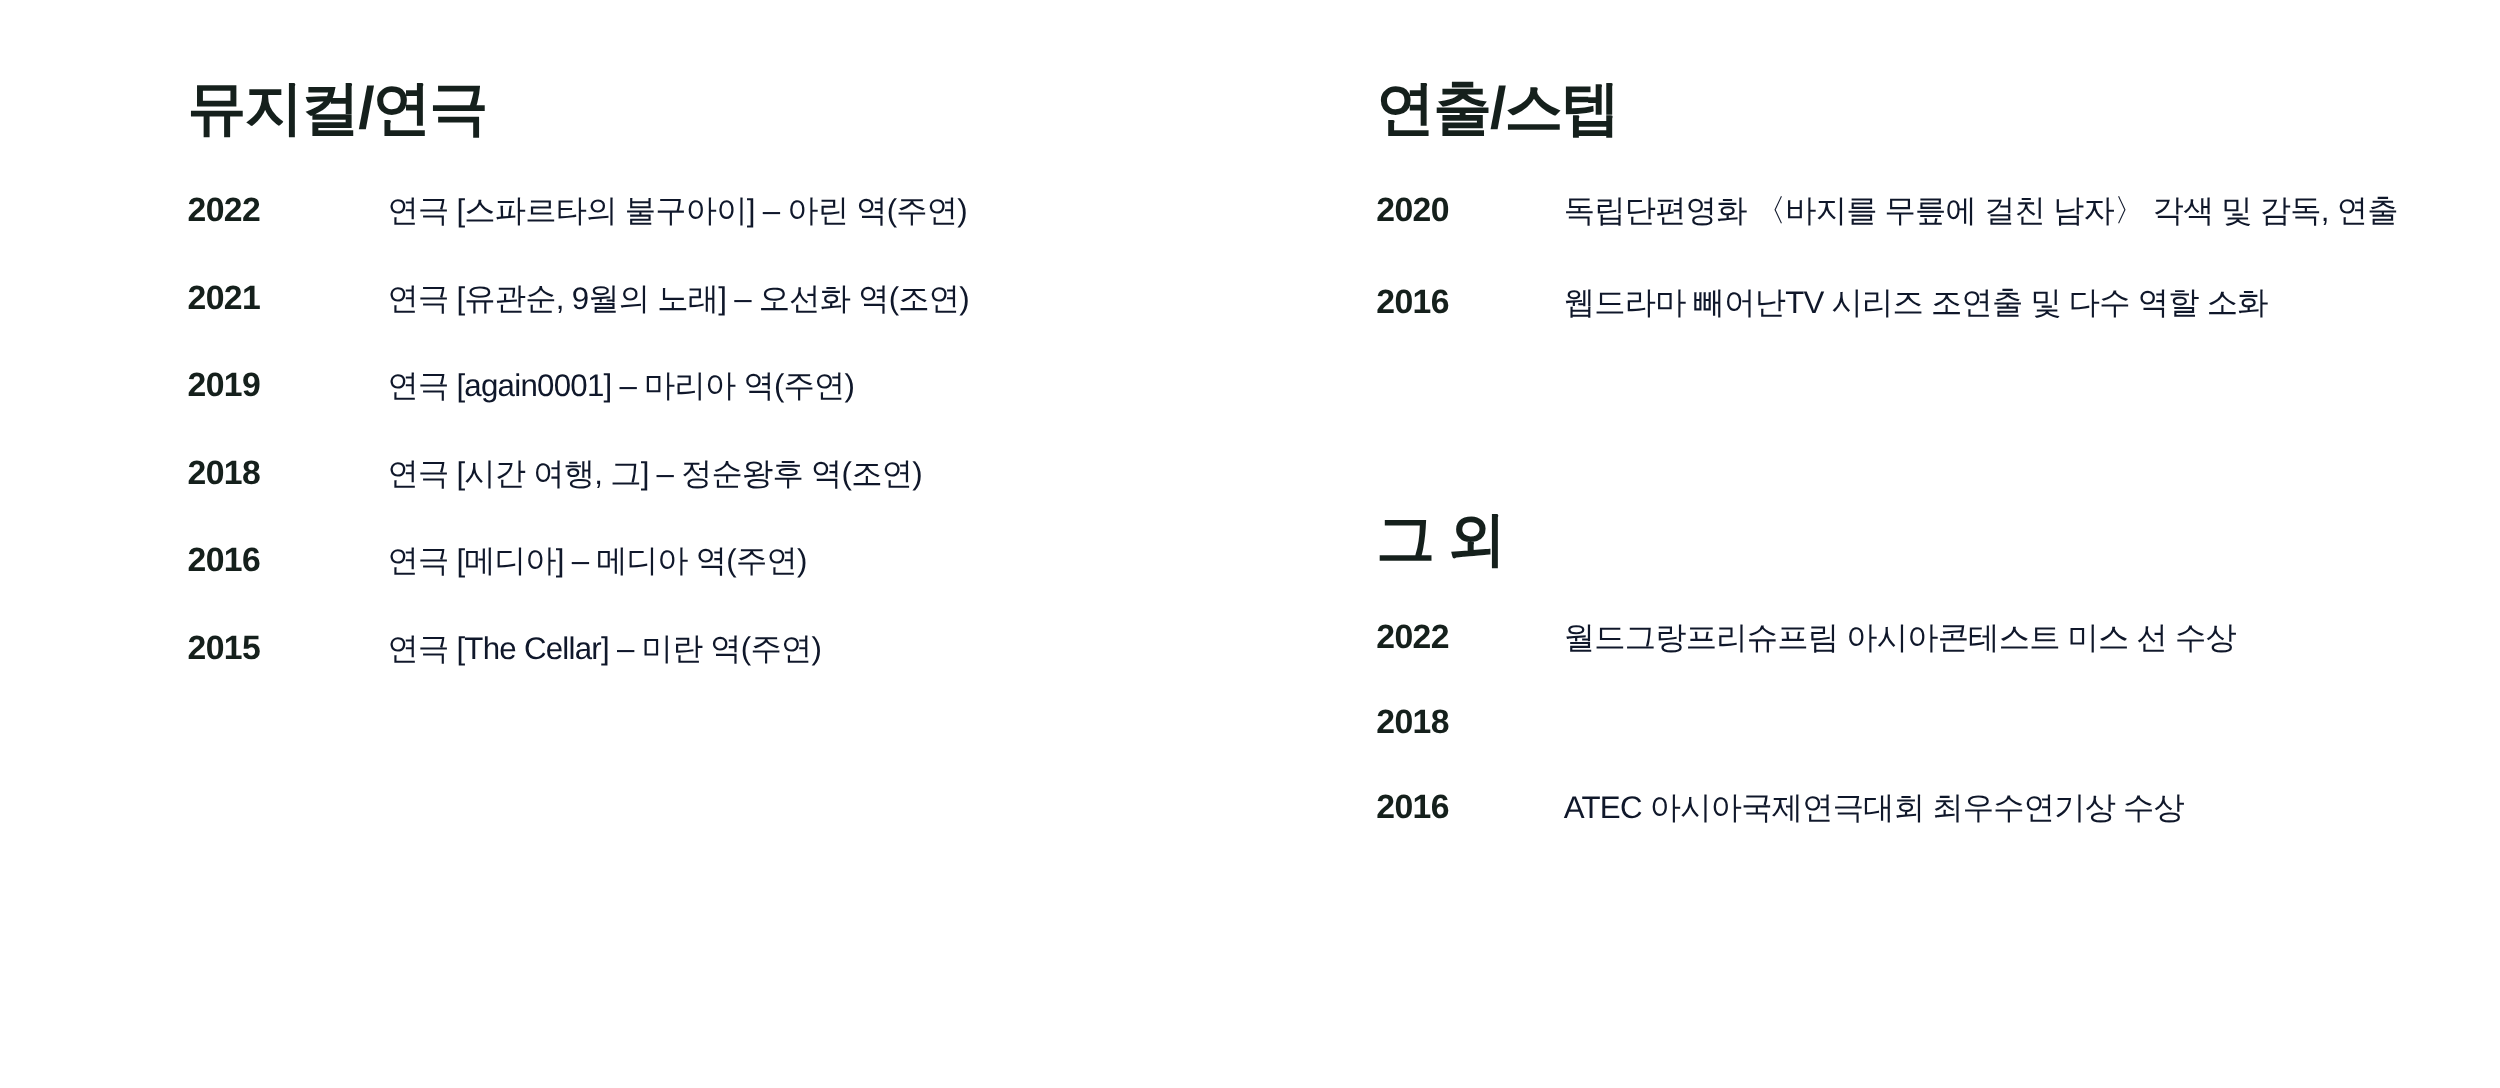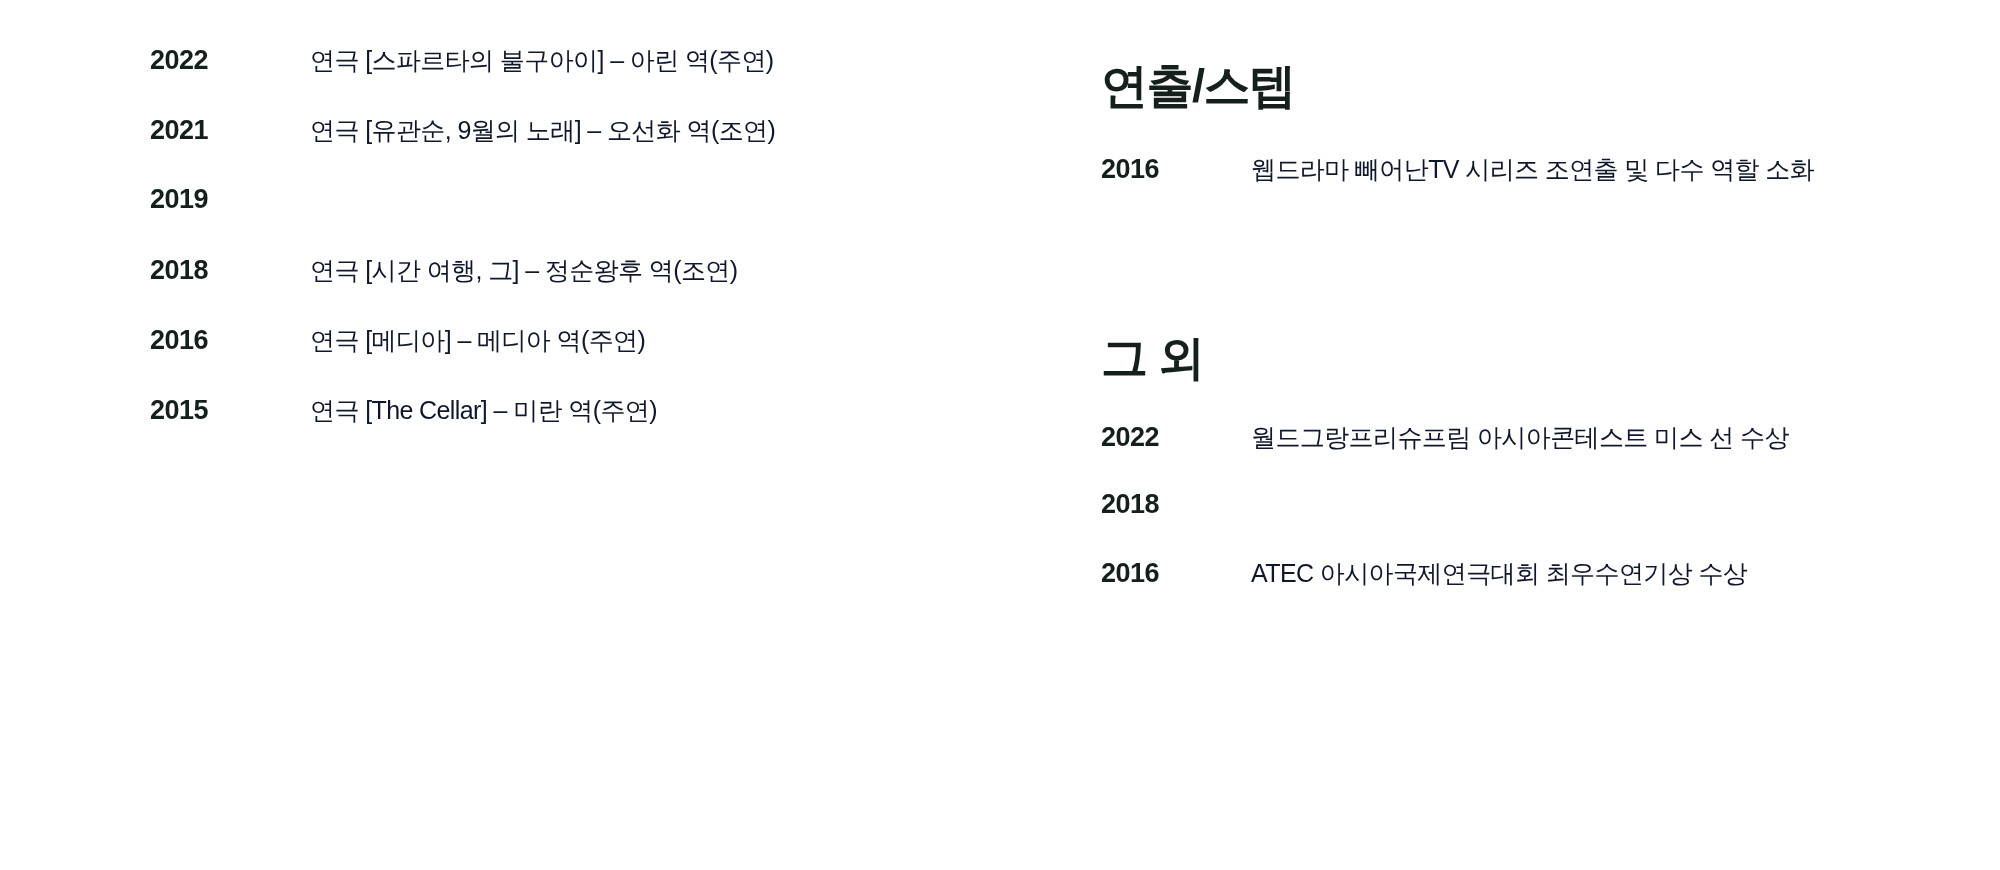--- a/index.html
+++ b/index.html
@@ -74,37 +74,39 @@
   .entries-etc .entry-row { margin-bottom: 28px; }
   .entries-etc { margin-top: 40px; }
   .col-right .entry-year { width: 150px; flex: 0 0 150px; }
 </style>
 </head>
 <body>
 
 <div class="page">
 
   <div class="column col-left">
+    <h2 class="section-title main">뮤지컬/연극</h2>
 
     <div class="entries">
 
       <div class="entry-row">
         <span class="entry-year">2022</span>
         <span class="entry-text">연극 [스파르타의 불구아이]  – 아린 역(주연)</span>
       </div>
 
       <div class="entry-row">
         <span class="entry-year">2021</span>
         <span class="entry-text">연극 [유관순, 9월의 노래]  – 오선화 역(조연)</span>
       </div>
 
 
 
       <div class="entry-row">
         <span class="entry-year">2019</span>
+        <span class="entry-text">연극 [again0001]  – 마리아 역(주연)</span>
       </div>
 
       <div class="entry-row">
         <span class="entry-year">2018</span>
         <span class="entry-text">연극 [시간 여행, 그]  – 정순왕후 역(조연)</span>
       </div>
 
       <div class="entry-row">
         <span class="entry-year">2016</span>
         <span class="entry-text">연극  [메디아]  – 메디아 역(주연)</span>
@@ -116,20 +118,24 @@
       </div>
 
     </div>
   </div>
 
   <div class="column col-right">
     <h2 class="section-title main">연출/스텝</h2>
 
     <div class="entries entries-right">
 
+      <div class="entry-row">
+        <span class="entry-year">2020</span>
+        <span class="entry-text">독립단편영화 〈바지를 무릎에 걸친 남자〉 각색 및 감독, 연출</span>
+      </div>
 
       <div class="entry-row">
         <span class="entry-year">2016</span>
         <span class="entry-text">웹드라마 빼어난TV 시리즈 조연출 및 다수 역할 소화</span>
       </div>
 
     </div>
 
     <div class="gap-block"></div>
 

